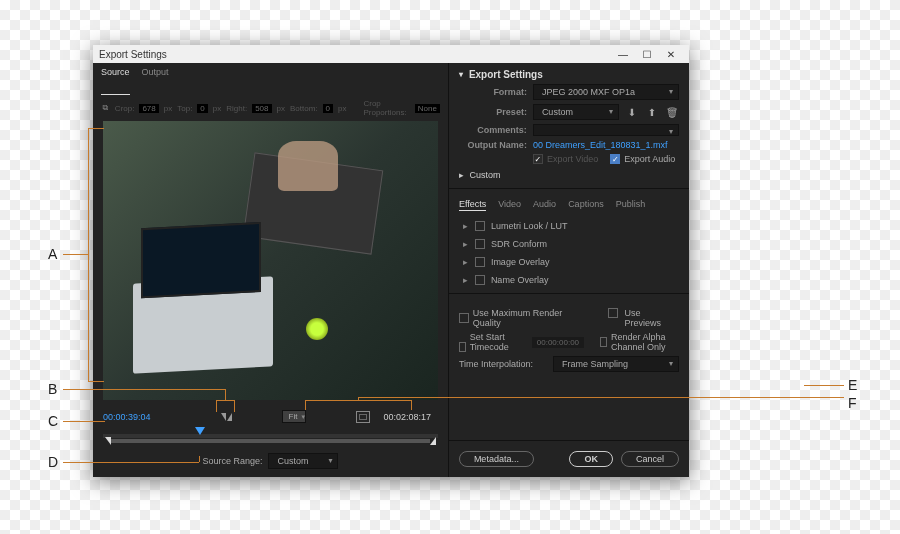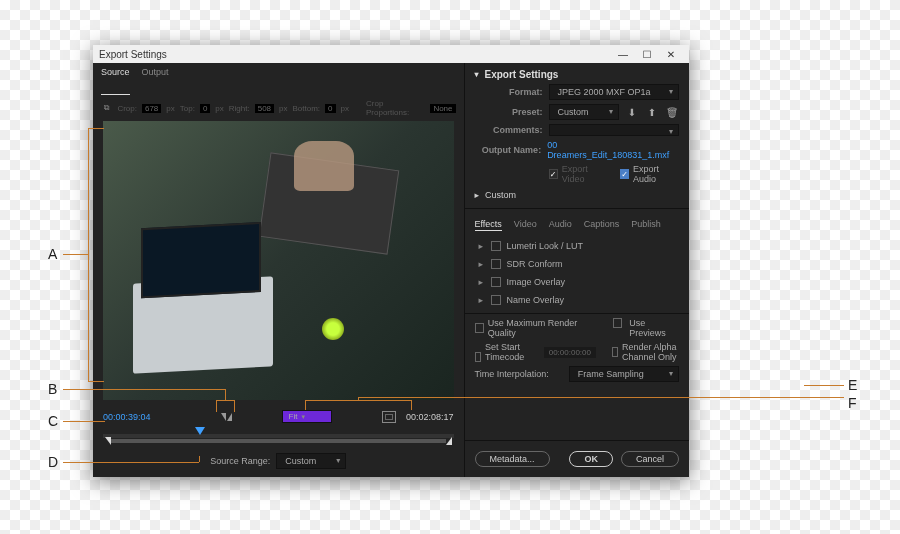--- a/index.html
+++ b/index.html
@@ -53,21 +53,21 @@
   .wheel { position:absolute; bottom:60px; right:110px; width:22px; height:22px; border-radius:50%; background: radial-gradient(circle,#c7ff3d 40%, #8fb020 70%); }
 
   .transport { padding: 10px 10px 4px; display:flex; align-items:center; gap:10px; }
   .tc { color:#3fa0ff; font-size:9px; }
   .tc.right { color:#ccc; margin-left:auto; }
   .inout { display:flex; gap:1px; align-items:center; }
   .mark { width:0; height:0; border-style:solid; cursor:pointer; }
   .mark.in { border-width: 0 5px 8px 0; border-color: transparent #999 transparent transparent; }
   .mark.out { border-width: 0 0 8px 5px; border-color: transparent transparent #999 transparent; }
   .zoom-fit {
-    background:#6d28d9; color:#aaa; padding:1px 26px 1px 6px; font-size:8px; border:1px solid #111; cursor:pointer;
+    background:#404040; color:#aaa; padding:1px 0 1px 6px; font-size:8px; border:1px solid #111; cursor:pointer;
     display:flex; align-items:center; gap:4px;
   }
   .chev::after { content:"▾"; font-size:7px; color:#888; }
   .aspect-btn { width:14px; height:12px; border:1px solid #888; position:relative; cursor:pointer; }
   .aspect-btn::before { content:""; position:absolute; inset:2px; border:1px solid #666; }
 
   .timeline { position:relative; margin: 0 10px; height: 20px; }
   .track { position:absolute; top:7px; left:0; right:0; height:4px; background:#333; }
   .playhead { position:absolute; top:0; width:0; height:0;
     border-left:5px solid transparent; border-right:5px solid transparent; border-top:8px solid #3fa0ff;
@@ -98,21 +98,21 @@
   .sum-head { display:flex; align-items:center; gap:6px; color:#ccc; cursor:pointer; }
 
   .sub-tabs { display:flex; gap:12px; padding: 10px 10px 2px; border-top:1px solid #111; margin-top:4px; }
   .sub-tabs .stab { color:#888; cursor:pointer; font-size:9px; }
   .sub-tabs .stab.active { color:#ddd; border-bottom:1px solid #ddd; padding-bottom:1px;}
 
   .fx-list { padding: 6px 4px; display:flex; flex-direction:column; gap:4px; }
   .fx-row { display:flex; align-items:center; gap:6px; padding: 2px 10px; font-size:9px; }
   .fx-row .twisty { width:6px; color:#888; cursor:pointer;}
 
-  .render-opts { border-top:1px solid #111; padding: 4px 10px; display:flex; flex-direction:column; gap:4px; font-size:9px;}
+  .render-opts { border-top:1px solid #111; padding: 14px 10px; display:flex; flex-direction:column; gap:4px; font-size:9px;}
   .row-flex { display:flex; align-items:center; gap:16px; }
   .tc-input { background:#1a1a1a; color:#666; padding:1px 5px; font-size:8px; }
 
   .footer { margin-top:auto; padding: 10px; display:flex; align-items:flex-start; gap:8px; border-top:1px solid #111;}
   .pillbtn { border:1px solid #666; border-radius: 11px; padding: 2px 14px; color:#ccc; font-size:9px; cursor:pointer; background:transparent;}
   .pillbtn.primary { border-color:#ccc; font-weight:600; }
 
   
   .ann-line { position:absolute; background:#c77b2c; pointer-events:none; }
   .ann-label { position:absolute; color:#222; font-size:14px; font-weight:400; font-family: Arial, sans-serif; pointer-events:none; }

